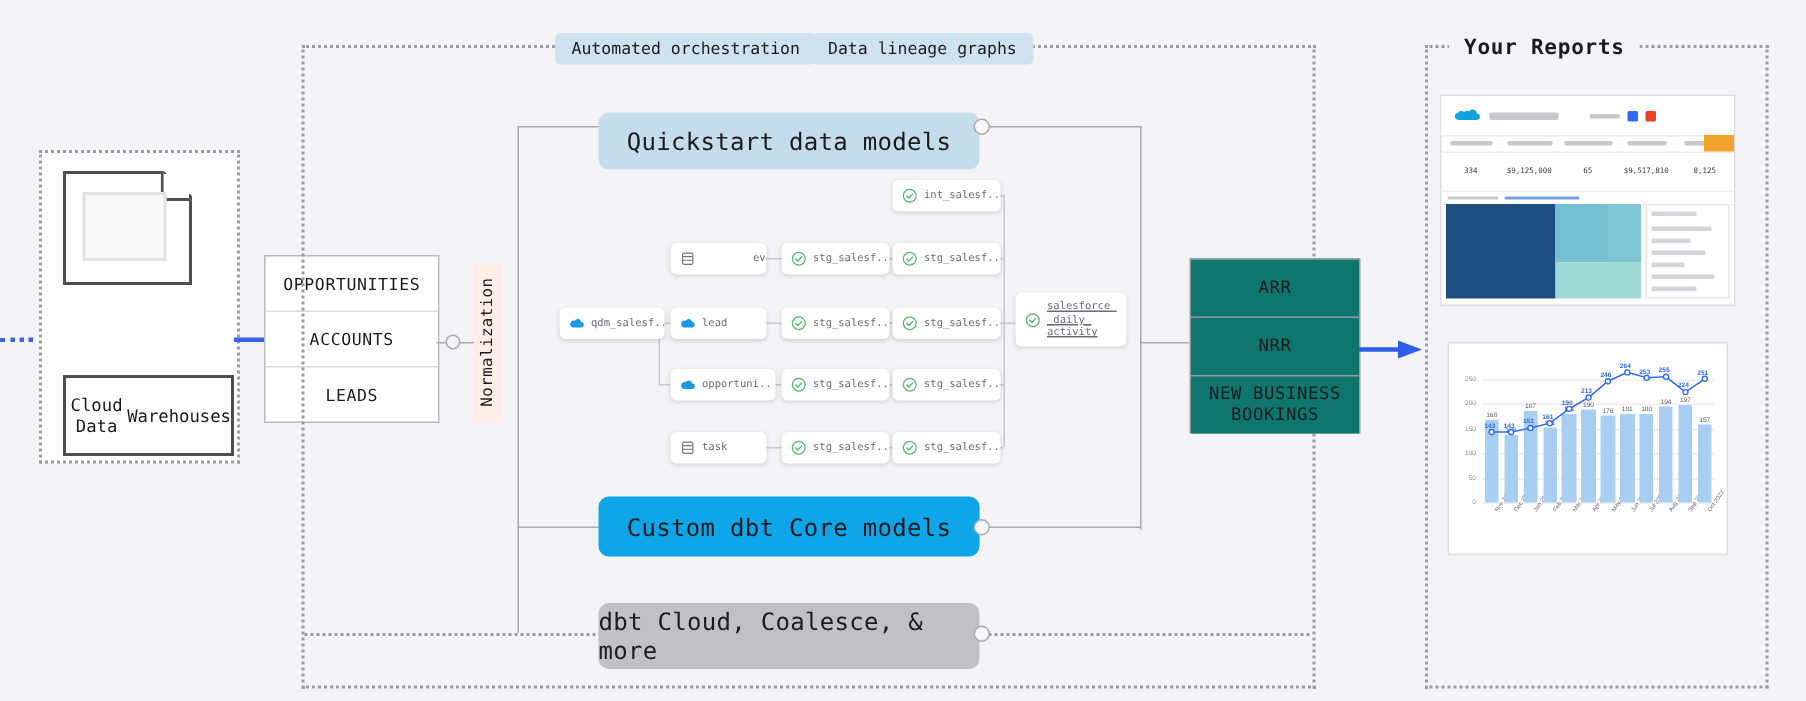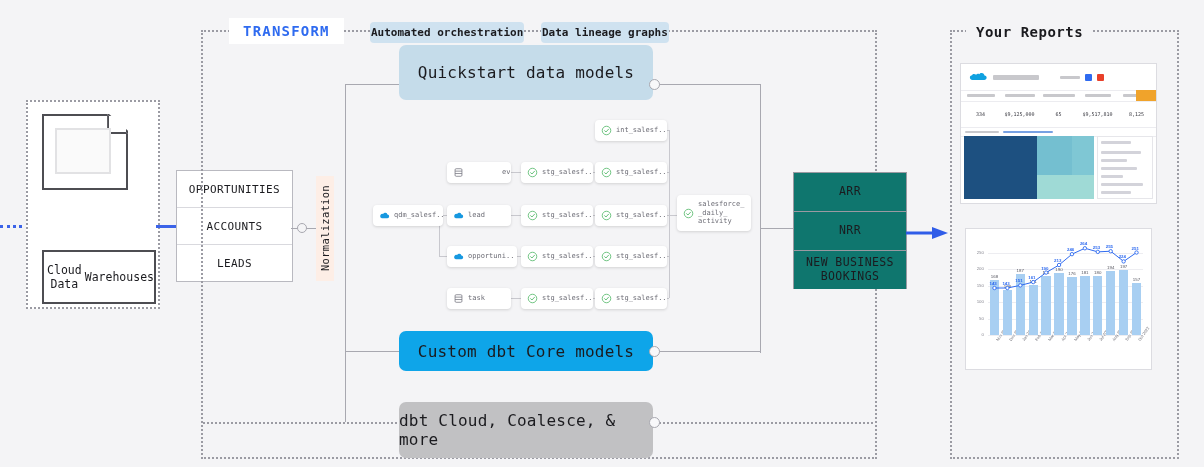--- a/index.html
+++ b/index.html
@@ -66,21 +66,21 @@
   .norm-dot{position:absolute;left:297px;top:223px;width:8px;height:8px;
     border-radius:50%;border:1.5px solid #a8a8b0;background:#f4f4f6;}
 
   
   #transform-frame{left:201px;top:30px;width:672px;height:425px;background:transparent;}
   #transform-label{position:absolute;left:229px;top:18px;height:26px;
     background:#fff;padding:0 14px;display:flex;align-items:center;
     color:#2f6bf0;font-weight:bold;font-size:14px;letter-spacing:1.2px;}
   .feat-pill{position:absolute;top:22px;height:21px;background:#cfe2f0;
     border-radius:4px;display:flex;align-items:center;justify-content:center;
-    padding:0 1px;font-size:11px;color:#1b1b1f;white-space:nowrap;font-weight:bold;}
+    padding:0 11px;font-size:11px;color:#1b1b1f;white-space:nowrap;}
   #feat-0{left:370px;}
   #feat-1{left:541px;}
   #feat-2{left:700px;}
 
   
   .rail{position:absolute;border-color:#a8a8b0;border-style:solid;}
   
   #rail-left{left:345px;top:84px;width:0;height:338px;border-width:0 0 0 1px;}
   
   #rail-right{left:760px;top:84px;width:0;height:269px;border-width:0 0 0 1px;}
@@ -97,23 +97,23 @@
   #rail-l-bot-dot{position:absolute;left:203px;top:422px;width:198px;height:0;
     border-top:2px dotted #9b9ba3;}
 
   .cap{position:absolute;width:9px;height:9px;border-radius:50%;
     border:1.5px solid #a8a8b0;background:#f8f8fa;}
 
   
   .cat-pill{position:absolute;border-radius:7px;display:flex;
     align-items:center;justify-content:center;font-size:16px;color:#1b1b1f;
     letter-spacing:.2px;}
-  #pill-quickstart{left:399px;top:45px;width:254px;height:55px;background:#c5dcea;}
+  #pill-quickstart{left:399px;top:75px;width:254px;height:38px;background:#c5dcea;}
   #pill-custom{left:399px;top:331px;width:254px;height:40px;background:#0ea5e9;}
-  #pill-dbtcloud{left:399px;top:402px;width:254px;height:56px;background:#c1c1c3;}
+  #pill-dbtcloud{left:399px;top:402px;width:254px;height:44px;background:#c1c1c3;}
 
   
   #dag{position:absolute;left:355px;top:110px;width:400px;height:205px;}
   .dag-node{position:absolute;height:21px;background:#fff;border-radius:4px;
     box-shadow:0 1px 3px rgba(0,0,0,.14);
     display:flex;align-items:center;padding:0 6px;gap:4px;
     font-size:7px;color:#6b6b74;white-space:nowrap;overflow:hidden;}
   .dag-node.tall{height:36px;align-items:center;}
   .dag-node .lbl{font-size:7px;line-height:1.25;}
   .ic{width:11px;height:11px;flex:0 0 11px;}
@@ -202,21 +202,20 @@
     <div class="norm-row">ACCOUNTS</div>
     <div class="norm-row">LEADS</div>
   </div>
   <div class="norm-connector"></div>
   <div class="norm-dot"></div>
   <div id="norm-tab">
     <span>Normalization</span>
   </div>
 
   <div class="dframe clear" id="transform-frame"></div>
-  <div id="transform-label">TRANSFORM</div>
   <div class="feat-pill" id="feat-0">Automated orchestration</div>
   <div class="feat-pill" id="feat-1">Data lineage graphs</div>
 
   <div class="rail" id="rail-left"></div>
   <div class="rail" id="rail-right"></div>
   <div class="rail-h" id="rail-l-top"></div>
   <div class="rail-h" id="rail-l-mid"></div>
   <div class="rail-h" id="rail-r-top"></div>
   <div class="rail-h" id="rail-r-mid"></div>
   <div class="rail-h" id="rail-out"></div>
@@ -372,21 +371,21 @@
       </div>
       <div class="dag-node" style="left: 240px; top: 178px; width: 60px;">
         <span style="display: flex; flex: 0 0 11px;">
           <svg class="ic" viewBox="0 0 16 16">
             <circle cx="8" cy="8" r="6.2" fill="none" stroke="#54b86a" stroke-width="1.2"></circle>
             <path d="M5.2 8.2l2 2 3.7-4" fill="none" stroke="#54b86a" stroke-width="1.3" stroke-linecap="round" stroke-linejoin="round"></path>
           </svg>
         </span>
         <span class="lbl">stg_salesf..</span>
       </div>
-      <div class="dag-node tall" style="left: 322px; top: 85px; width: 62px;">
+      <div class="dag-node tall" style="left: 322px; top: 85px; width: 62px; text-decoration: underline;">
         <span style="display: flex; flex: 0 0 11px;">
           <svg class="ic" viewBox="0 0 16 16">
             <circle cx="8" cy="8" r="6.2" fill="none" stroke="#54b86a" stroke-width="1.2"></circle>
             <path d="M5.2 8.2l2 2 3.7-4" fill="none" stroke="#54b86a" stroke-width="1.3" stroke-linecap="round" stroke-linejoin="round"></path>
           </svg>
         </span>
         <span class="lbl">salesforce_<br>_daily_<br>activity</span>
       </div>
     </div>
 

